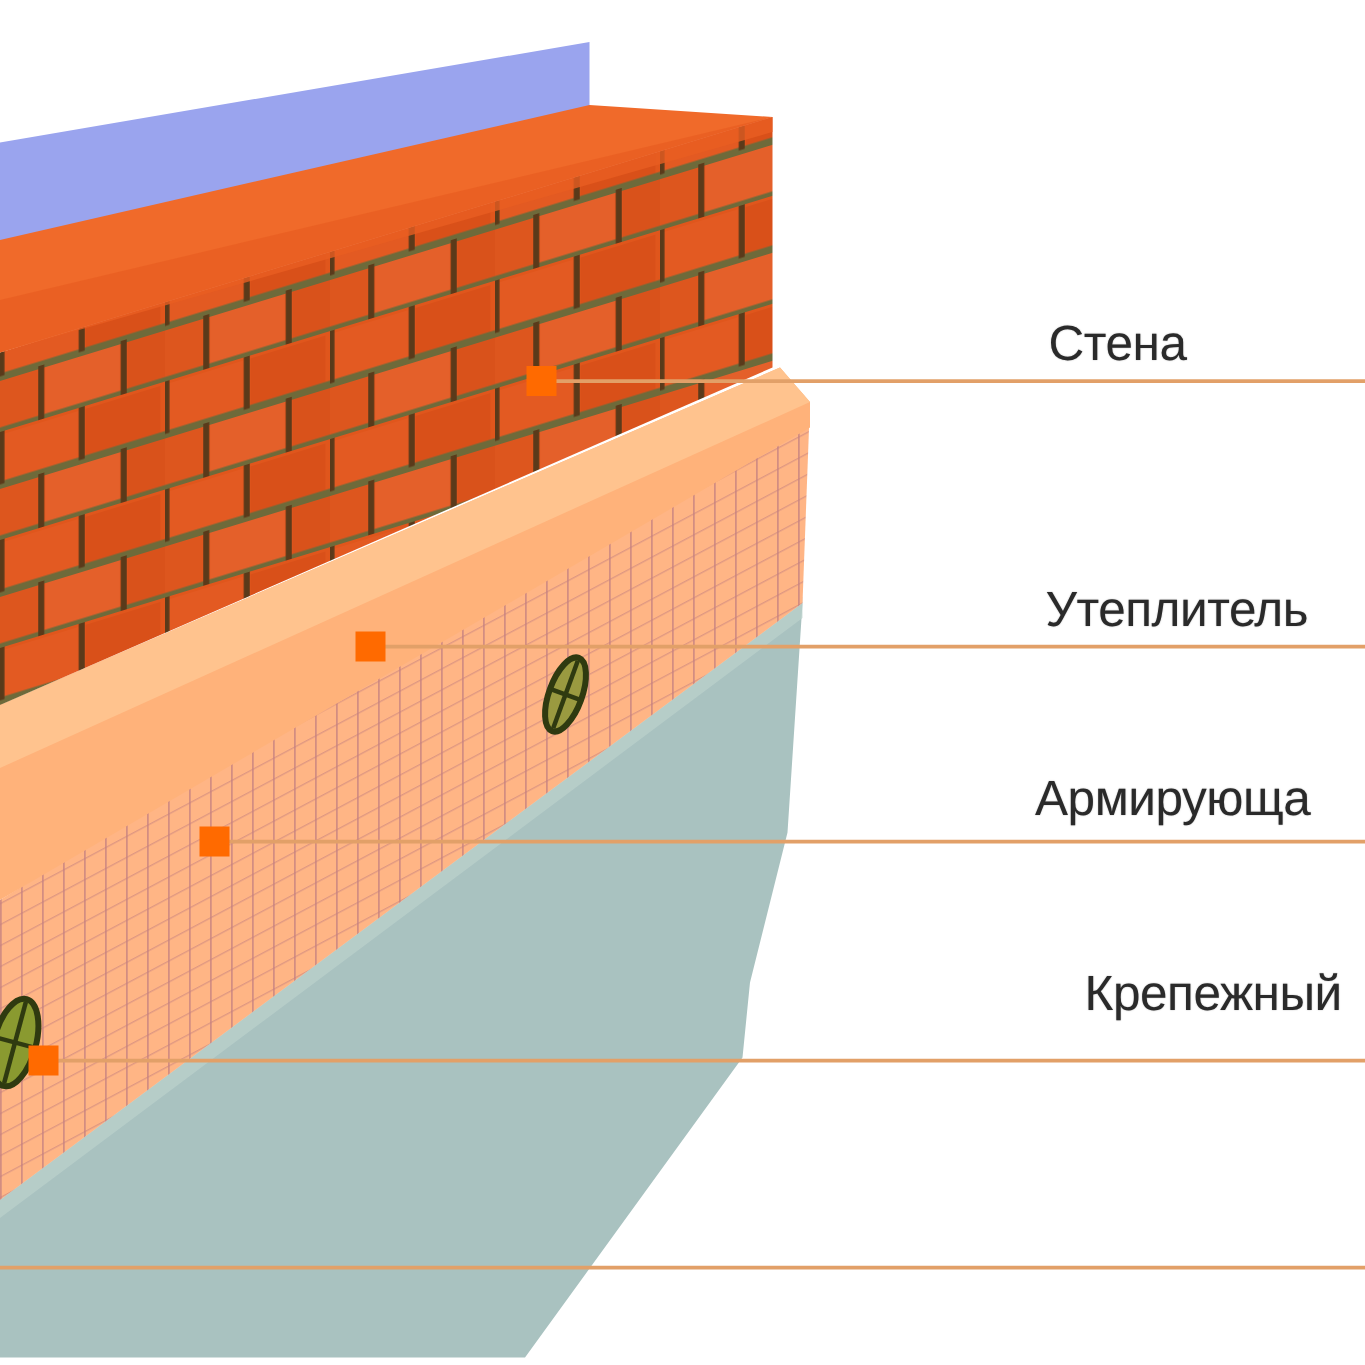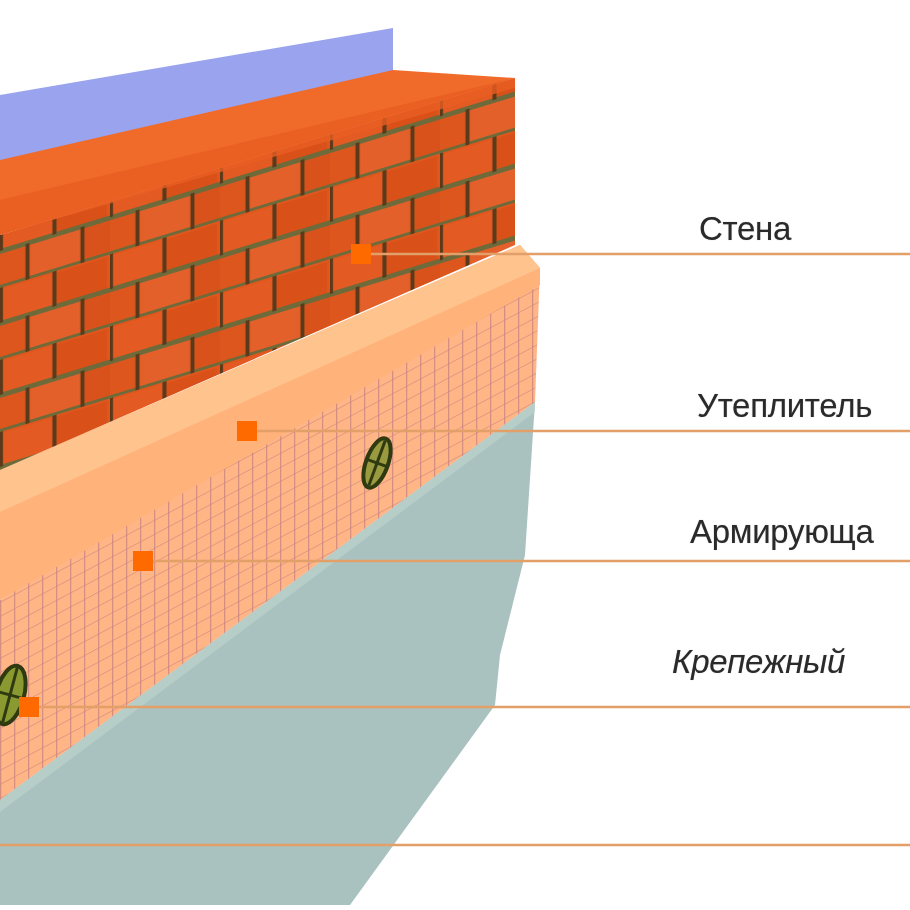--- a/index.html
+++ b/index.html
@@ -81,14 +81,14 @@
       <rect x="351" y="244" width="20" height="20"></rect>
       <rect x="237" y="421" width="20" height="20"></rect>
       <rect x="133" y="551" width="20" height="20"></rect>
       <rect x="19" y="697" width="20" height="20"></rect>
     </g>
   </svg>
 
   <div class="label" style="left:699px; top:210px;">Стена</div>
   <div class="label" style="left:697px; top:387px;">Утеплитель</div>
   <div class="label" style="left:690px; top:500px;margin-top:13px;">Армирующа</div>
-  <div class="label" style="left:672px; top:643px;font-style:italic;">Крепежный</div>
+  <div class="label" style="left:723px; top:643px;">Крепежный</div>
 </div>
 
 </body></html>

